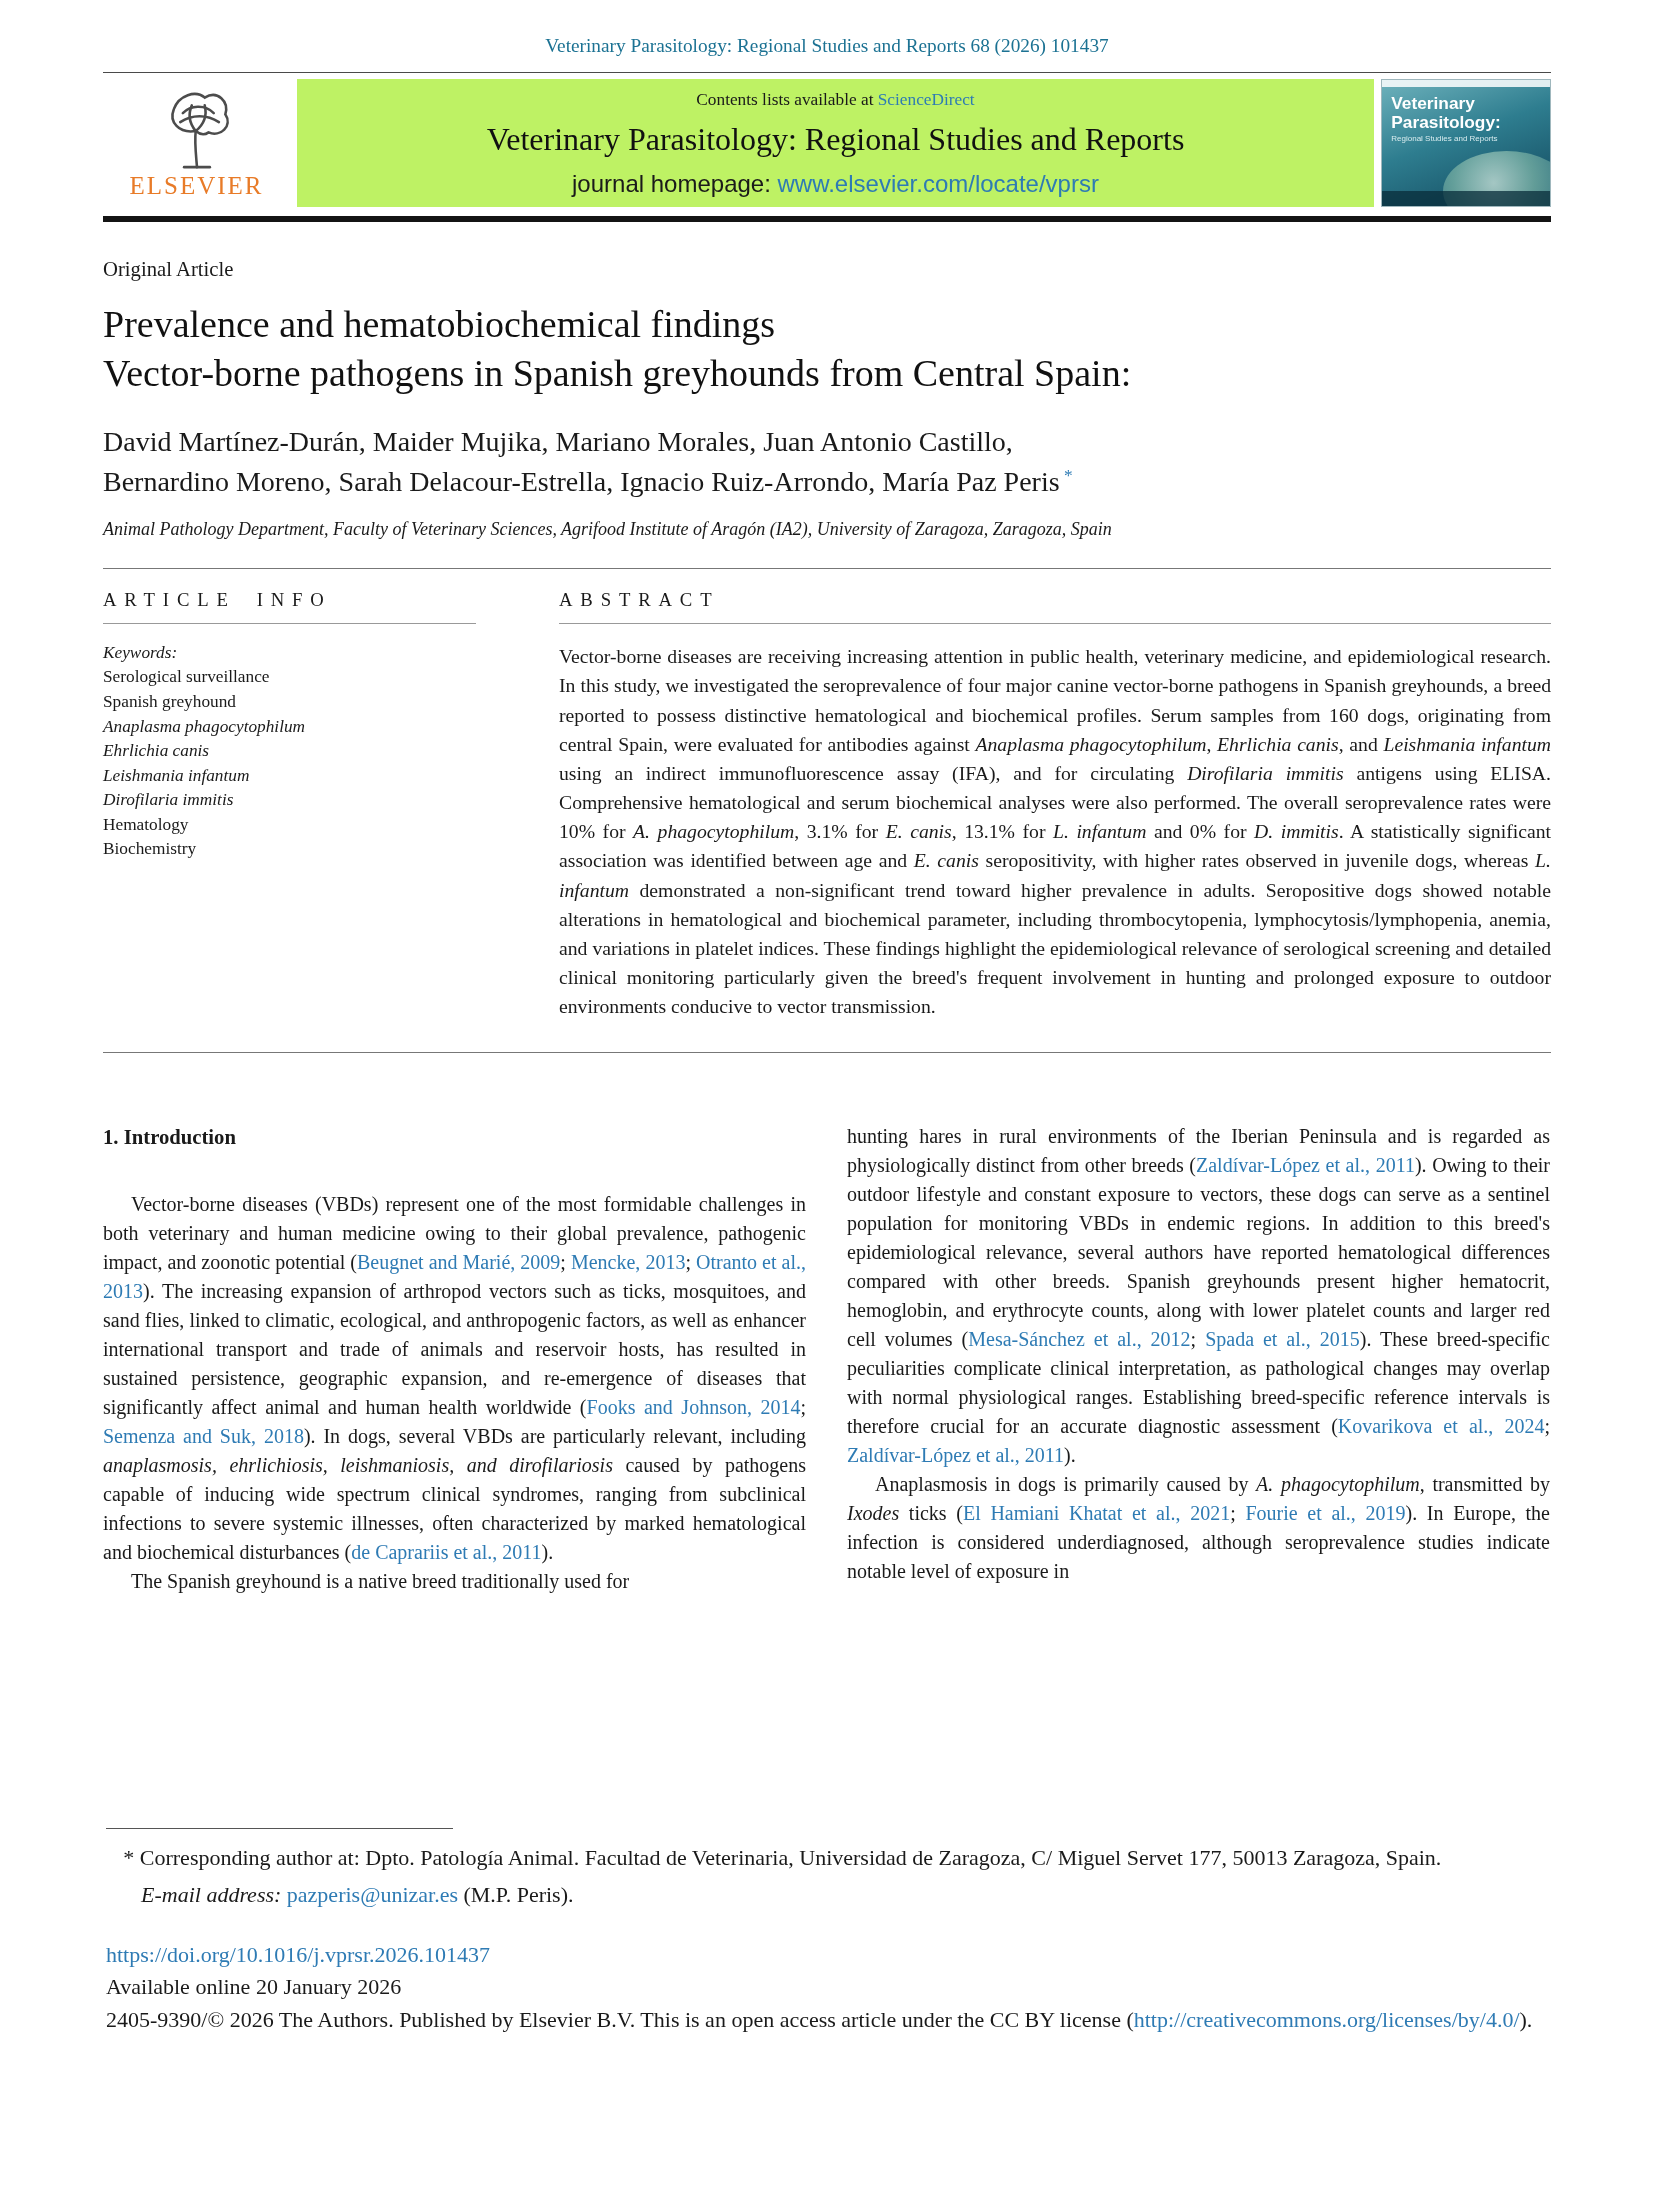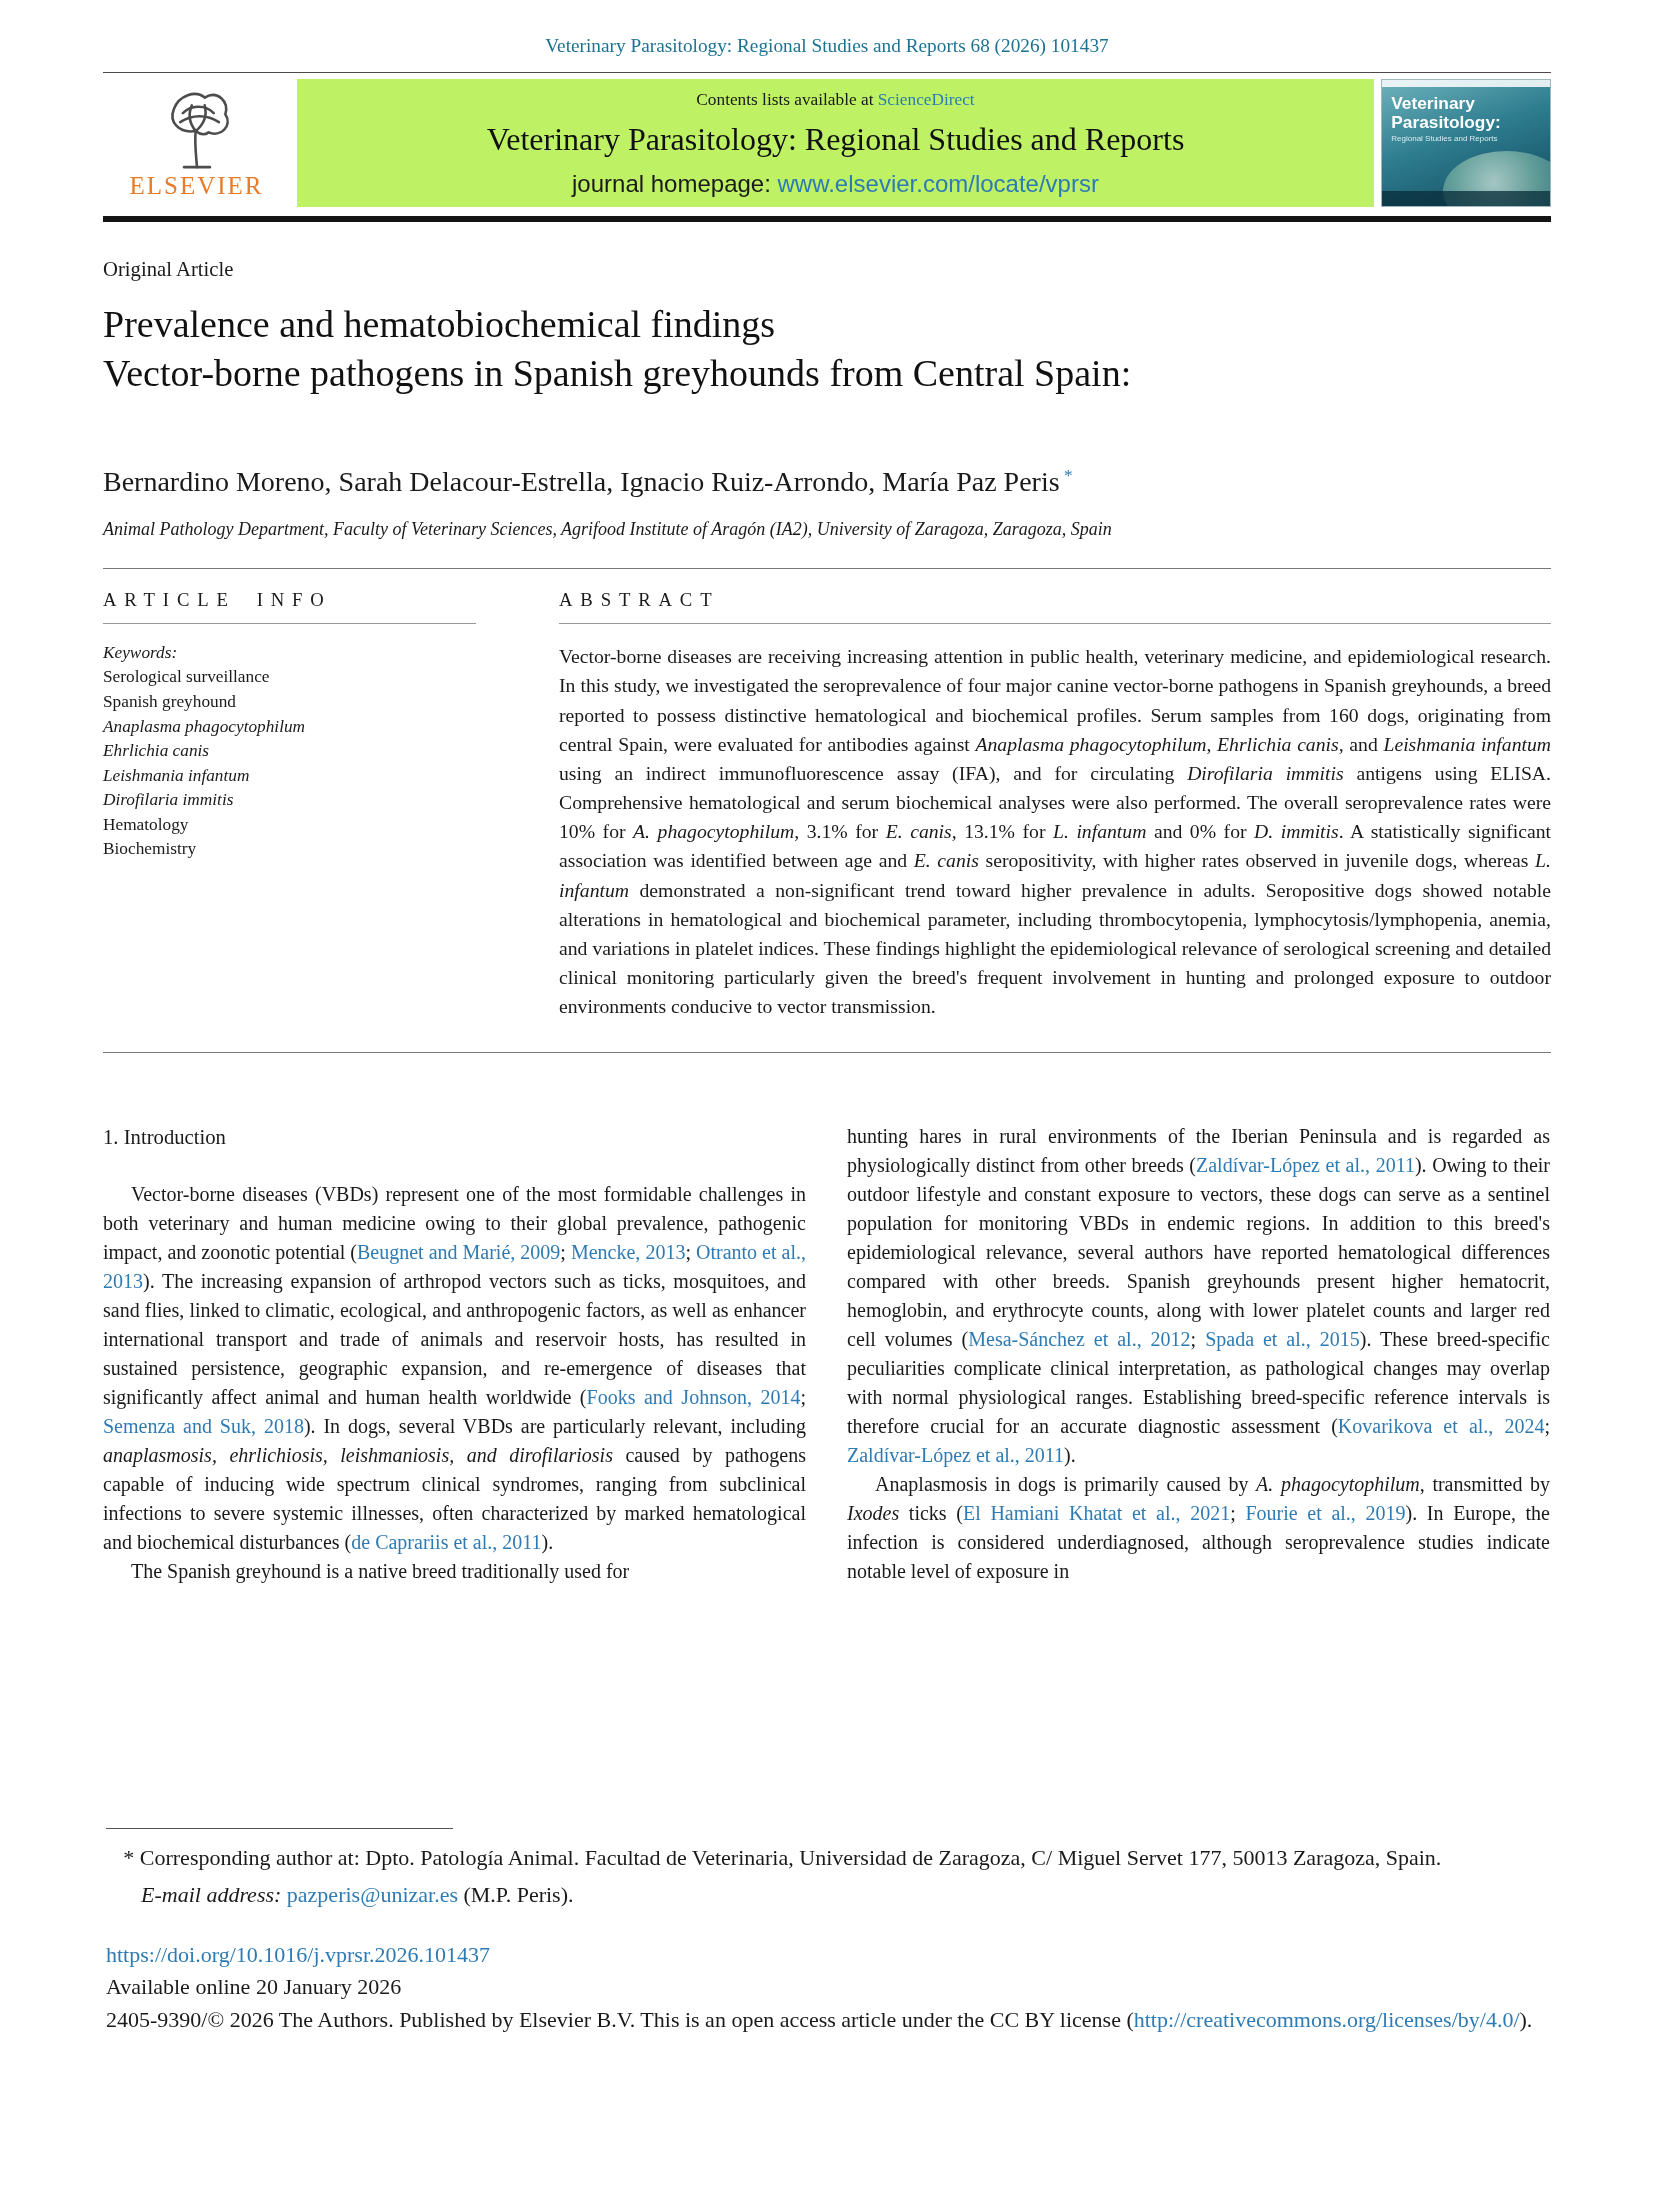--- a/index.html
+++ b/index.html
@@ -47,21 +47,21 @@
   .info-abstract{display:flex;border-top:1.3px solid #777;border-bottom:1.3px solid #777;margin-top:28px;padding:20px 0 31px;}
   .info-col{width:373px;flex:none;}
   .abs-col{flex:1;margin-left:83px;}
   .block-heading{font-size:18.7px;letter-spacing:0.42em;word-spacing:0.45em;}
   .heading-rule{border-top:1.3px solid #999;margin-top:12px;}
   .keywords{margin-top:17.3px;font-size:17.3px;line-height:1.42;}
   .abstract-body{margin-top:18.7px;font-size:19.7px;line-height:1.48;text-align:justify;hyphens:auto;}
 
   .intro{display:flex;gap:41px;margin-top:69px;}
   .col{width:703px;flex:none;font-size:20px;line-height:1.45;text-align:justify;hyphens:auto;}
-  .intro-heading{font-size:20.7px;font-weight:normal;margin-bottom:28px;}
+  .intro-heading{font-size:20.7px;font-weight:bold;margin-bottom:38px;}
   .col p{text-indent:28px;}
   .col p.cont{text-indent:0;}
   .col p + p{margin-top:0;}
 
   .bottom{position:absolute;left:106px;right:103px;top:1828px;font-size:22px;line-height:1.42;}
   .fn-rule{width:347px;border-top:1.3px solid #555;margin-bottom:13.3px;}
   .fn-line{padding-left:17.3px;text-indent:0;}
   .fn-email{padding-left:35px;margin-top:5px;}
   .doi-line{margin-top:29px;}
   .meta-line{margin-top:1.3px;}
@@ -111,21 +111,21 @@
 
     <div class="thick-bar"></div>
 
     <div class="orig-article">Original Article</div>
 
     <div class="title">
       <div>Prevalence and hematobiochemical findings</div>
       <div>Vector-borne pathogens in Spanish greyhounds from Central Spain:</div>
     </div>
 
-    <div class="authors"><br><span>Bernardino Moreno, Sarah Delacour-Estrella, Ignacio Ruiz-Arrondo, María Paz Peris</span><span class="sup-link"> *</span></div>
+    <div class="authors"><span>David Martínez-Durán, Maider Mujika, Mariano Morales, Juan Antonio Castillo,</span><br><span>Bernardino Moreno, Sarah Delacour-Estrella, Ignacio Ruiz-Arrondo, María Paz Peris</span><span class="sup-link"> *</span></div>
 
     <div class="affiliation">Animal Pathology Department, Faculty of Veterinary Sciences, Agrifood Institute of Aragón (IA2), University of Zaragoza, Zaragoza, Spain</div>
 
     <div class="info-abstract">
       <div class="info-col">
         <div class="block-heading">ARTICLE INFO</div>
         <div class="heading-rule"></div>
         <div class="keywords">
           <div class="i">Keywords:</div>
           <div>

